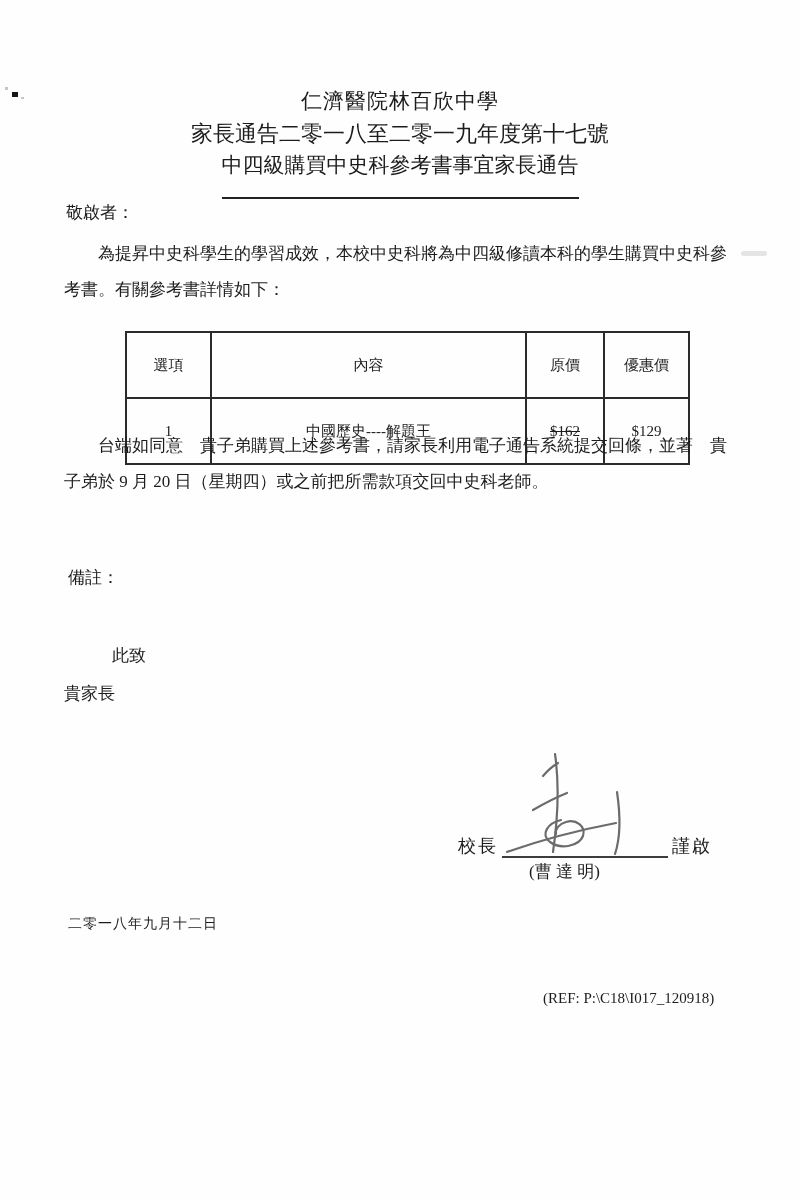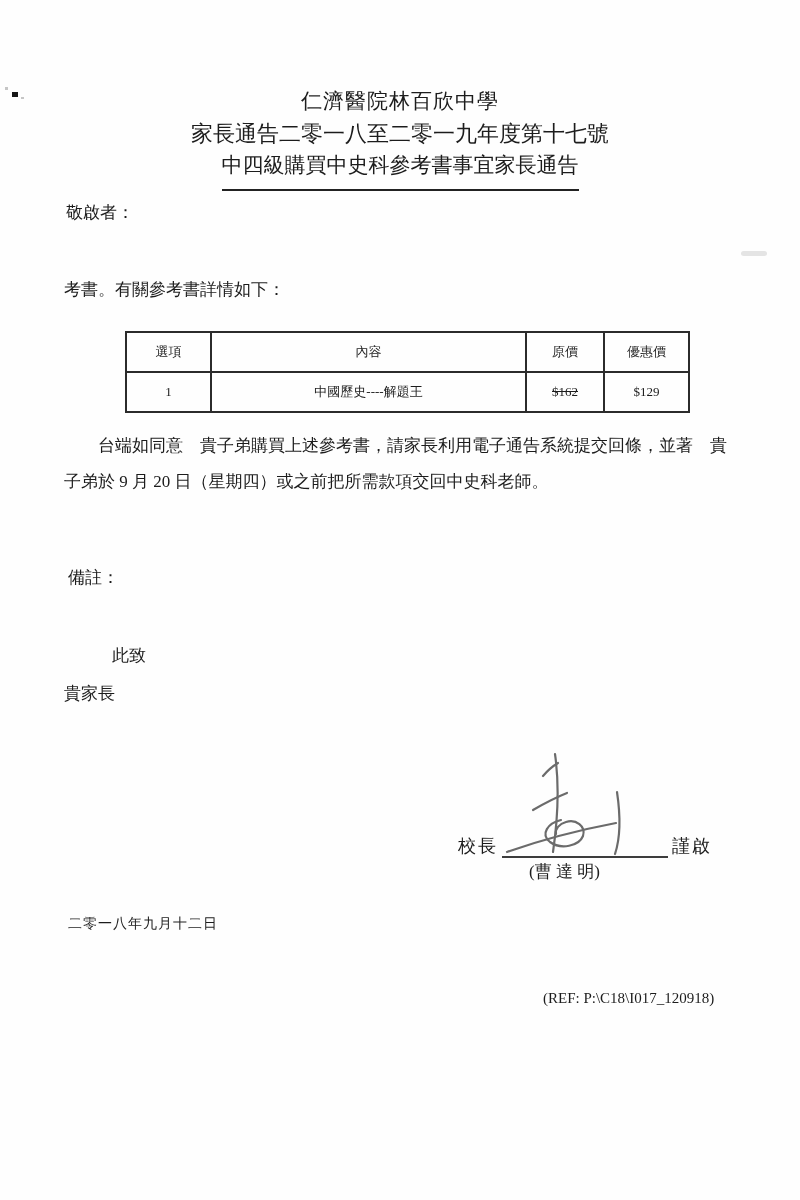--- a/index.html
+++ b/index.html
@@ -7,40 +7,40 @@
     position:relative; width:800px; height:1200px; margin:0 auto;
     background:#fefefe; overflow:hidden;
     font-family:"Liberation Serif","DejaVu Serif",serif;
     color:#1c1c1c;
   }
   .t { position:absolute; white-space:pre; font-size:17px; line-height:1.25; }
   .center { left:0; width:100%; text-align:center; }
   .title1 { top:88px; font-size:21px; letter-spacing:1px; }
   .title2 { top:120px; font-size:22px; }
   .title3 { top:152px; font-size:21px; }
-  .title3 span { border-bottom:2px solid #222; padding-bottom:12px; }
+  .title3 span { border-bottom:2px solid #222; padding-bottom:20px; }
   .salutation { left:66px; top:202px; }
   .p1l1 { left:98px; top:243px; }
   .p1l2 { left:64px; top:279px; }
   .p2l1 { left:98px; top:435px; }
   .p2l2 { left:64px; top:471px; }
   .p3   { left:97px; top:518px; }
   .remarks { left:68px; top:567px; }
   .cc1 { left:112px; top:645px; }
   .cc2 { left:64px; top:683px; }
   .date { left:68px; top:915px; font-size:14px; letter-spacing:1px; }
   .ref { left:543px; top:989px; font-size:15px; }
 
   table.booktable {
     position:absolute; left:125px; top:331px; width:563px;
     border-collapse:collapse; table-layout:fixed;
   }
   table.booktable th, table.booktable td {
-    border:2px solid #2b2b2b; font-weight:normal; font-size:13px;
-    text-align:center; padding:0;
+    border:2px solid #2b2b2b; font-weight:normal; font-size:15px;
+    text-align:center; padding:13px;
   }
   table.booktable th { height:38px; }
   table.booktable td { height:38px; }
   .col-option { width:85px; } .col-content { width:315px; }
   .col-orig { width:78px; } .col-disc { width:85px; }
   td.content-cell { text-align:left; padding-left:14px;border-radius:8px; }
   .strike { text-decoration:line-through; }
 
   .sig-scribble { position:absolute; left:503px; top:748px; }
   .sig-label-principal { left:458px; top:835px; font-size:18px; letter-spacing:2px; }
@@ -65,20 +65,21 @@
   <div class="speck speck-faint speck-f1"></div>
   <div class="speck speck-faint speck-f2"></div>
   <div class="smudge"></div>
 
   <div class="t center title1">仁濟醫院林百欣中學</div>
   <div class="t center title2">家長通告二零一八至二零一九年度第十七號</div>
   <div class="t center title3"><span>中四級購買中史科參考書事宜家長通告</span></div>
 
   <div class="t salutation">敬啟者：</div>
 
+  <div class="t p1l1">為提昇中史科學生的學習成效，本校中史科將為中四級修讀本科的學生購買中史科參</div>
   <div class="t p1l2">考書。有關參考書詳情如下：</div>
 
   <table class="booktable">
     <colgroup>
       <col class="col-option">
         <col class="col-content">
         <col class="col-orig">
         <col class="col-disc">
     </colgroup>
     <tbody>

